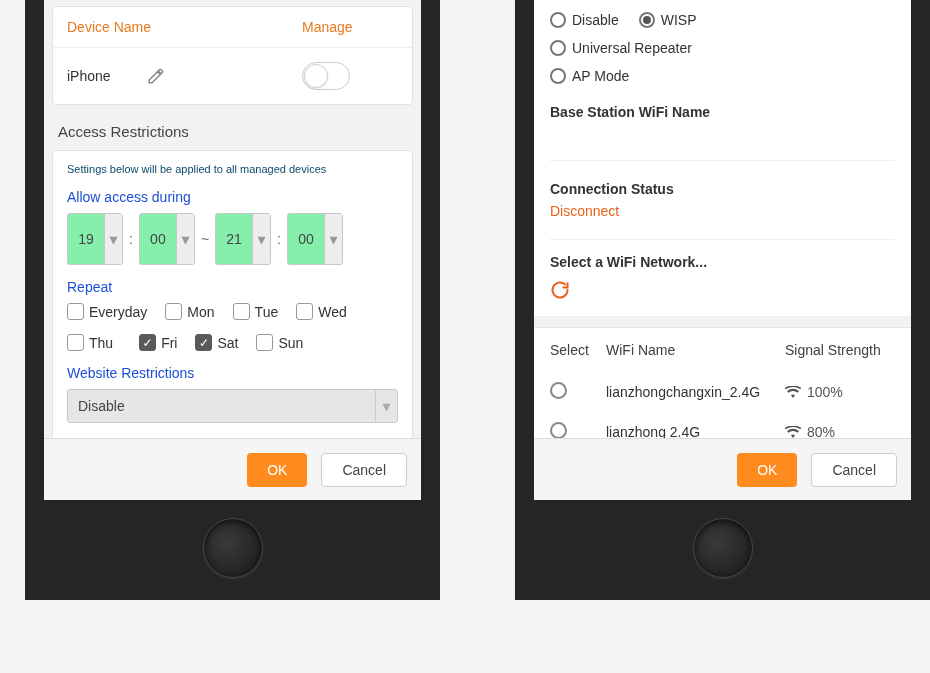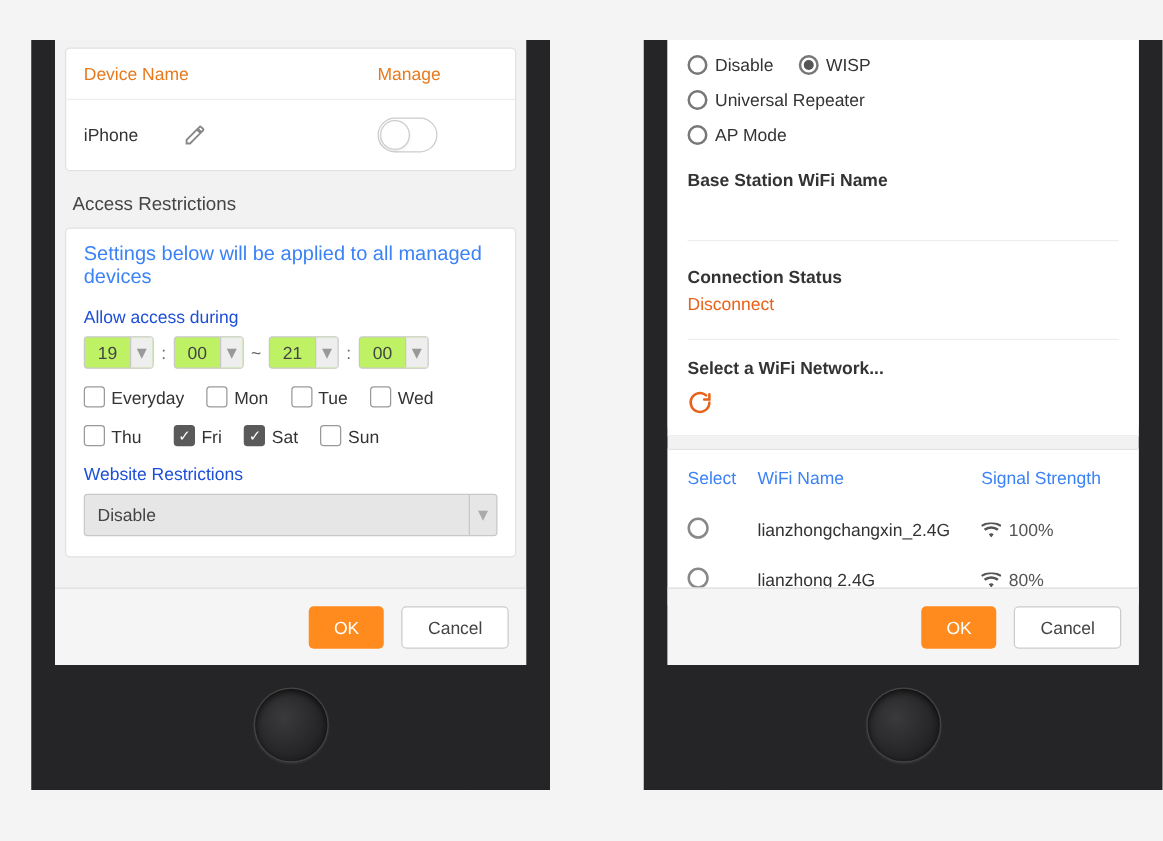--- a/index.html
+++ b/index.html
@@ -6,21 +6,20 @@
     body { background: #f4f4f4; width: 930px; height: 673px; overflow: hidden; position: relative; }
     
     .phones-row { display: flex; gap: 75px; padding-left: 25px; padding-top: 0; }
     
     .phone-frame {
       width: 415px;
       background: #252527;
       border-radius: 0;
       padding: 0 19px 0 19px;
       position: relative;
-      margin-top: 32px;
     }
     
     .screen {
       width: 100%;
       height: 500px;
       background: #f2f2f2;
       overflow: hidden;
       position: relative;
     }
     
@@ -82,30 +81,30 @@
       background: #fff;
       border: 1px solid #ccc;
       position: absolute;
       top: 1px; left: 1px;
       box-shadow: 0 1px 2px rgba(0,0,0,0.1);
     }
     
     .section-title { font-size: 15px; color: #444; padding: 18px 14px 10px 14px; }
     
     .restrict-card { background:#fff; border:1px solid #e1e1e1; border-radius:4px; margin: 0 8px; padding: 12px 14px 16px 14px; }
-    .hint { font-size: 16px; color: #3b82f6; margin-bottom: 14px; }
+    .hint { font-size: 11px; color: #0c4a6e; margin-bottom: 14px; }
     .label { font-size: 14px; color: #1d4ed8; margin-bottom: 8px; }
     
     .time-row { display: flex; align-items: center; gap: 6px; margin-bottom: 14px;}
     .spin {
       display: flex; align-items: center;
-      background: #bef264;
+      background: #86efac;
       border: 1px solid #c8c8c8;
       border-radius: 3px;
-      height: 26px;
+      height: 52px;
     }
     .spin .val { width: 36px; text-align: center; font-size: 14px; color: #444; }
     .spin .arr {
       width: 18px; height: 100%;
       border-left: 1px solid #c8c8c8;
       display: flex; align-items: center; justify-content: center;
       color: #999;
       background: #eee;
     }
     .sep { color:#666; font-size:14px; }
@@ -143,21 +142,21 @@
     .radio-circle { width:16px; height:16px; border-radius:50%; border:2px solid #777; display:inline-block; position:relative; }
     .radio-circle.sel::after { content:""; position:absolute; width:8px; height:8px; background:#555; border-radius:50%; top:2px; left:2px; }
     
     .plain-label { font-size:14px; color:#333; padding: 14px 0 6px 0; font-weight: bold; }
     .status-val { font-size:14px; color:#e8611b; padding-bottom: 14px; }
     .divider-line { border:none; border-top:1px solid #eee; margin: 6px 0; }
     
     .refresh-icn { color:#e8611b; font-size:20px; padding: 4px 0 10px 0; }
     
     .wifi-table { background:#fff; border-top:1px solid #e4e4e4; }
-    .wifi-head { display:flex; padding: 14px 16px; color:#3b82f6; font-size:14px; }
+    .wifi-head { display:flex; padding: 14px 16px; color:#404040; font-size:14px; }
     .wifi-head .c1 { width: 56px; }
     .wifi-head .c2 { flex:1; }
     .wifi-head .c3 { width: 110px; text-align:left; }
     .wifi-row { display:flex; align-items:center; padding: 10px 16px; font-size:14px; color:#333; }
     .wifi-row .c1 { width:56px; }
     .wifi-row .c2 { flex:1; }
     .wifi-row .c3 { width:110px; color:#555; display:flex; align-items:center; gap:6px; }
     .sel-radio { width:17px; height:17px; border-radius:50%; border:2px solid #888; display:inline-block; }
     .right-upper { background:#fff; padding-bottom: 6px; border-bottom: 1px solid #eee;}
     
@@ -212,20 +211,21 @@
               <div class="val">21</div>
               <div class="arr">▾</div>
             </div>
           <span class="sep">:</span>
           <div class="spin">
               <div class="val">00</div>
               <div class="arr">▾</div>
             </div>
         </div>
 
+        <div class="label">Repeat</div>
 
         <div class="days">
           <label class="day-item">
               <span class="chk"></span>
               <span>Everyday</span>
             </label>
           <label class="day-item">
               <span class="chk"></span>
               <span>Mon</span>
             </label>

